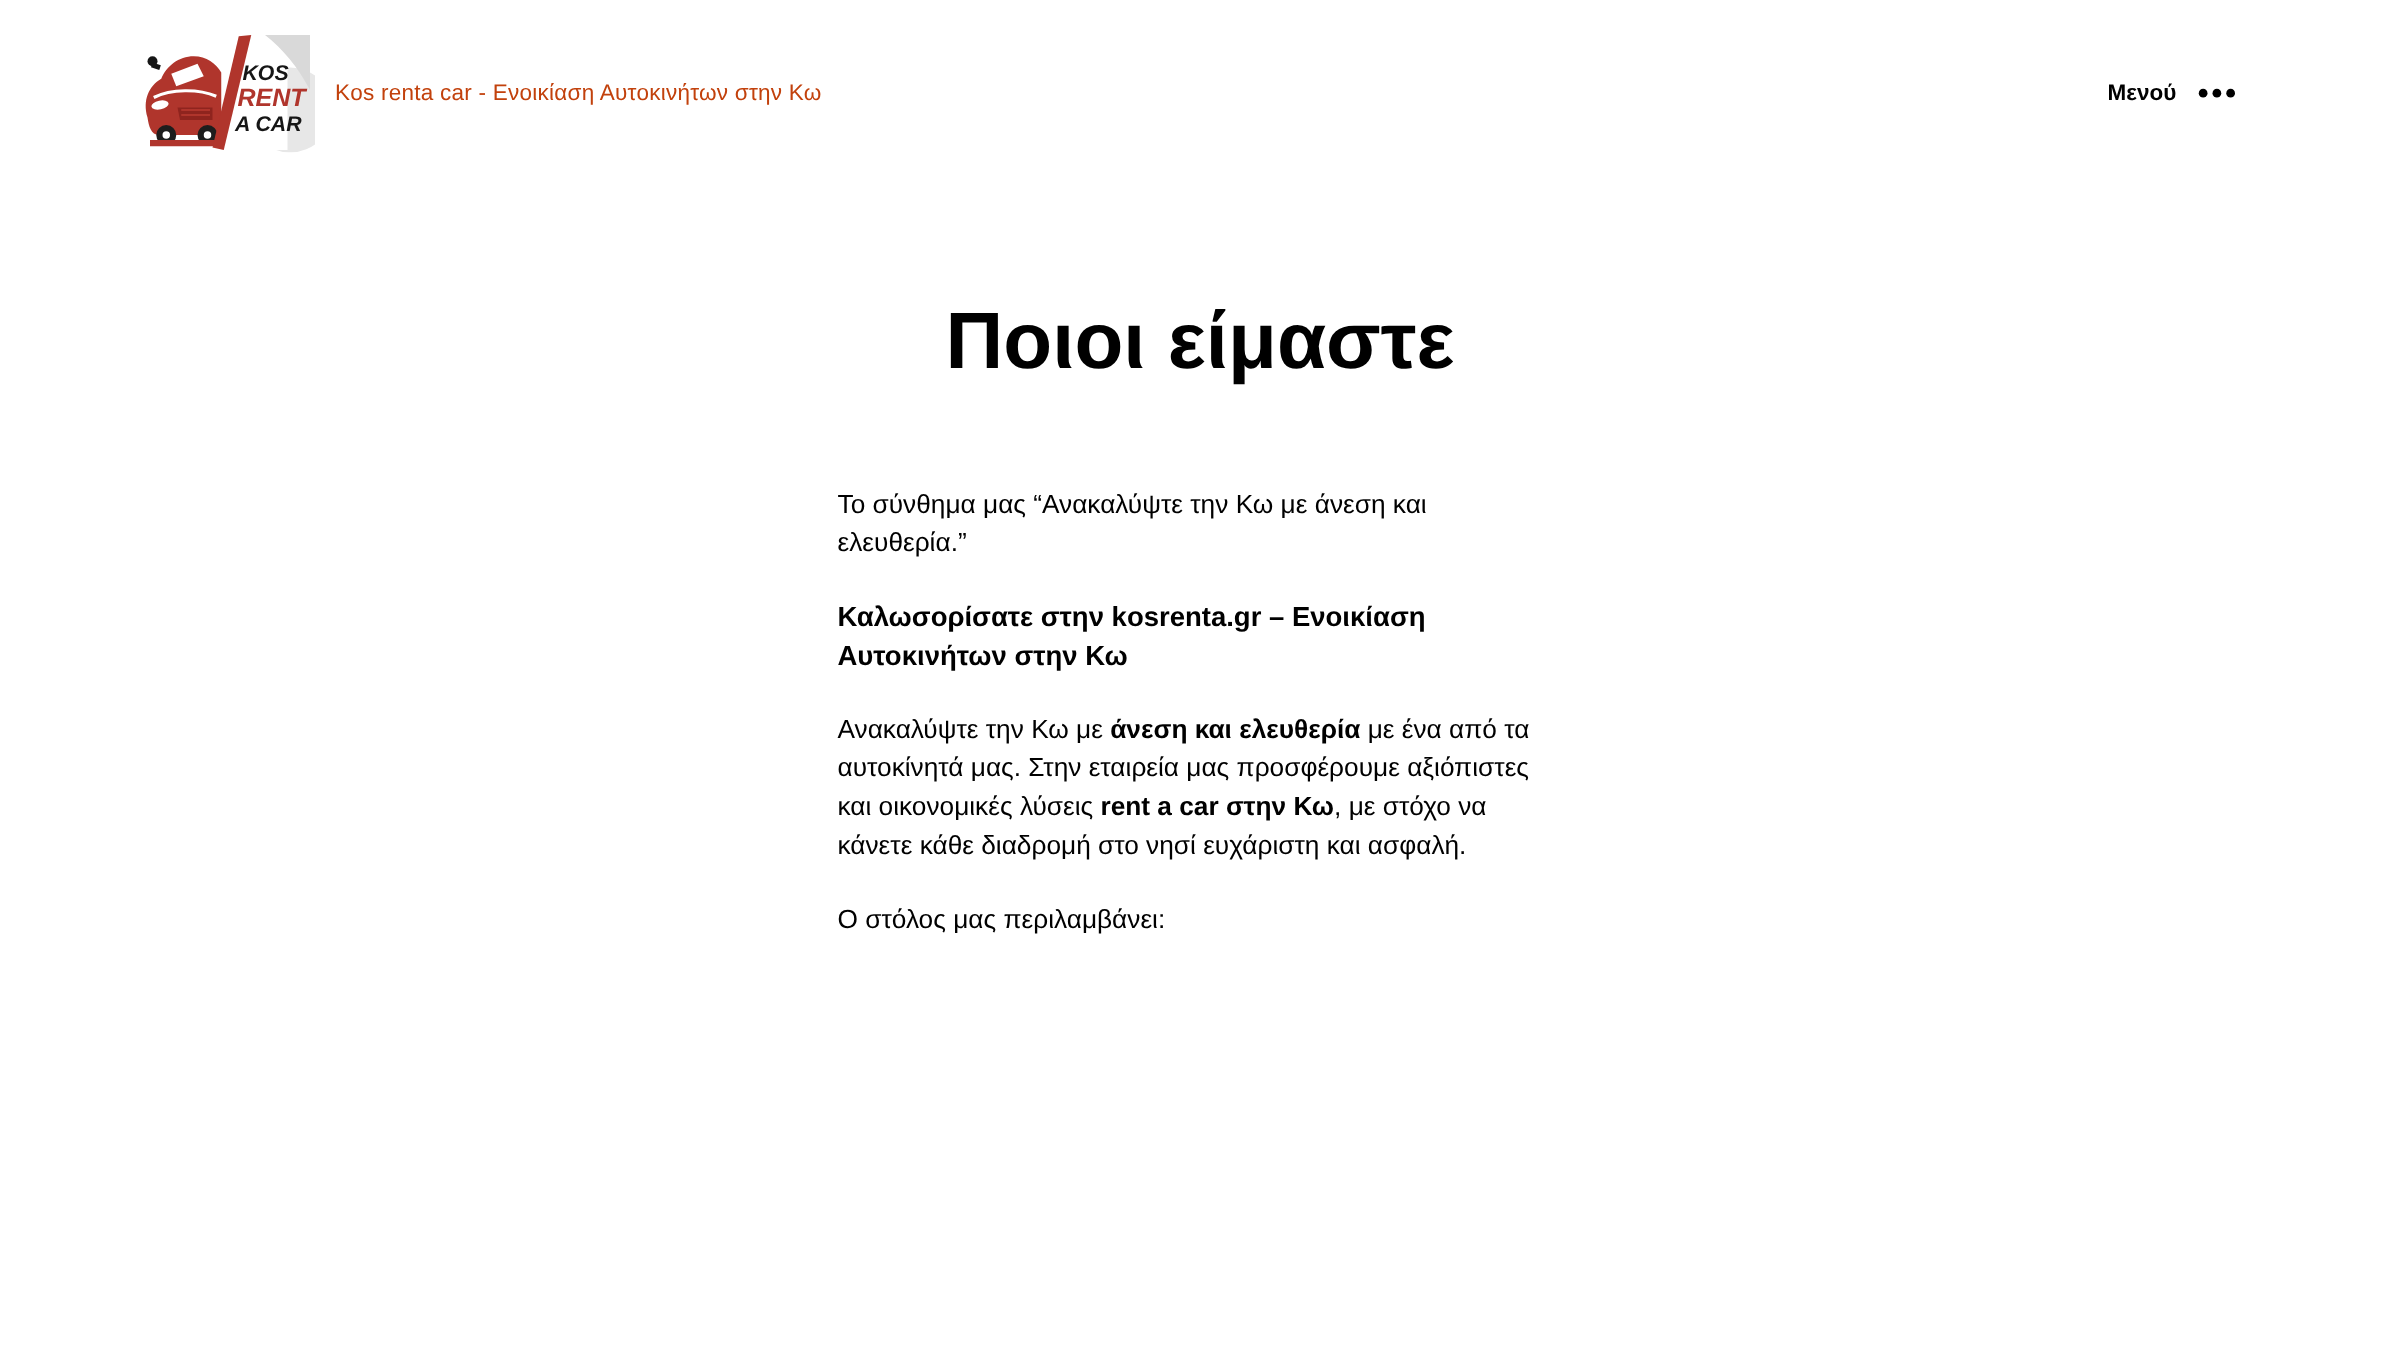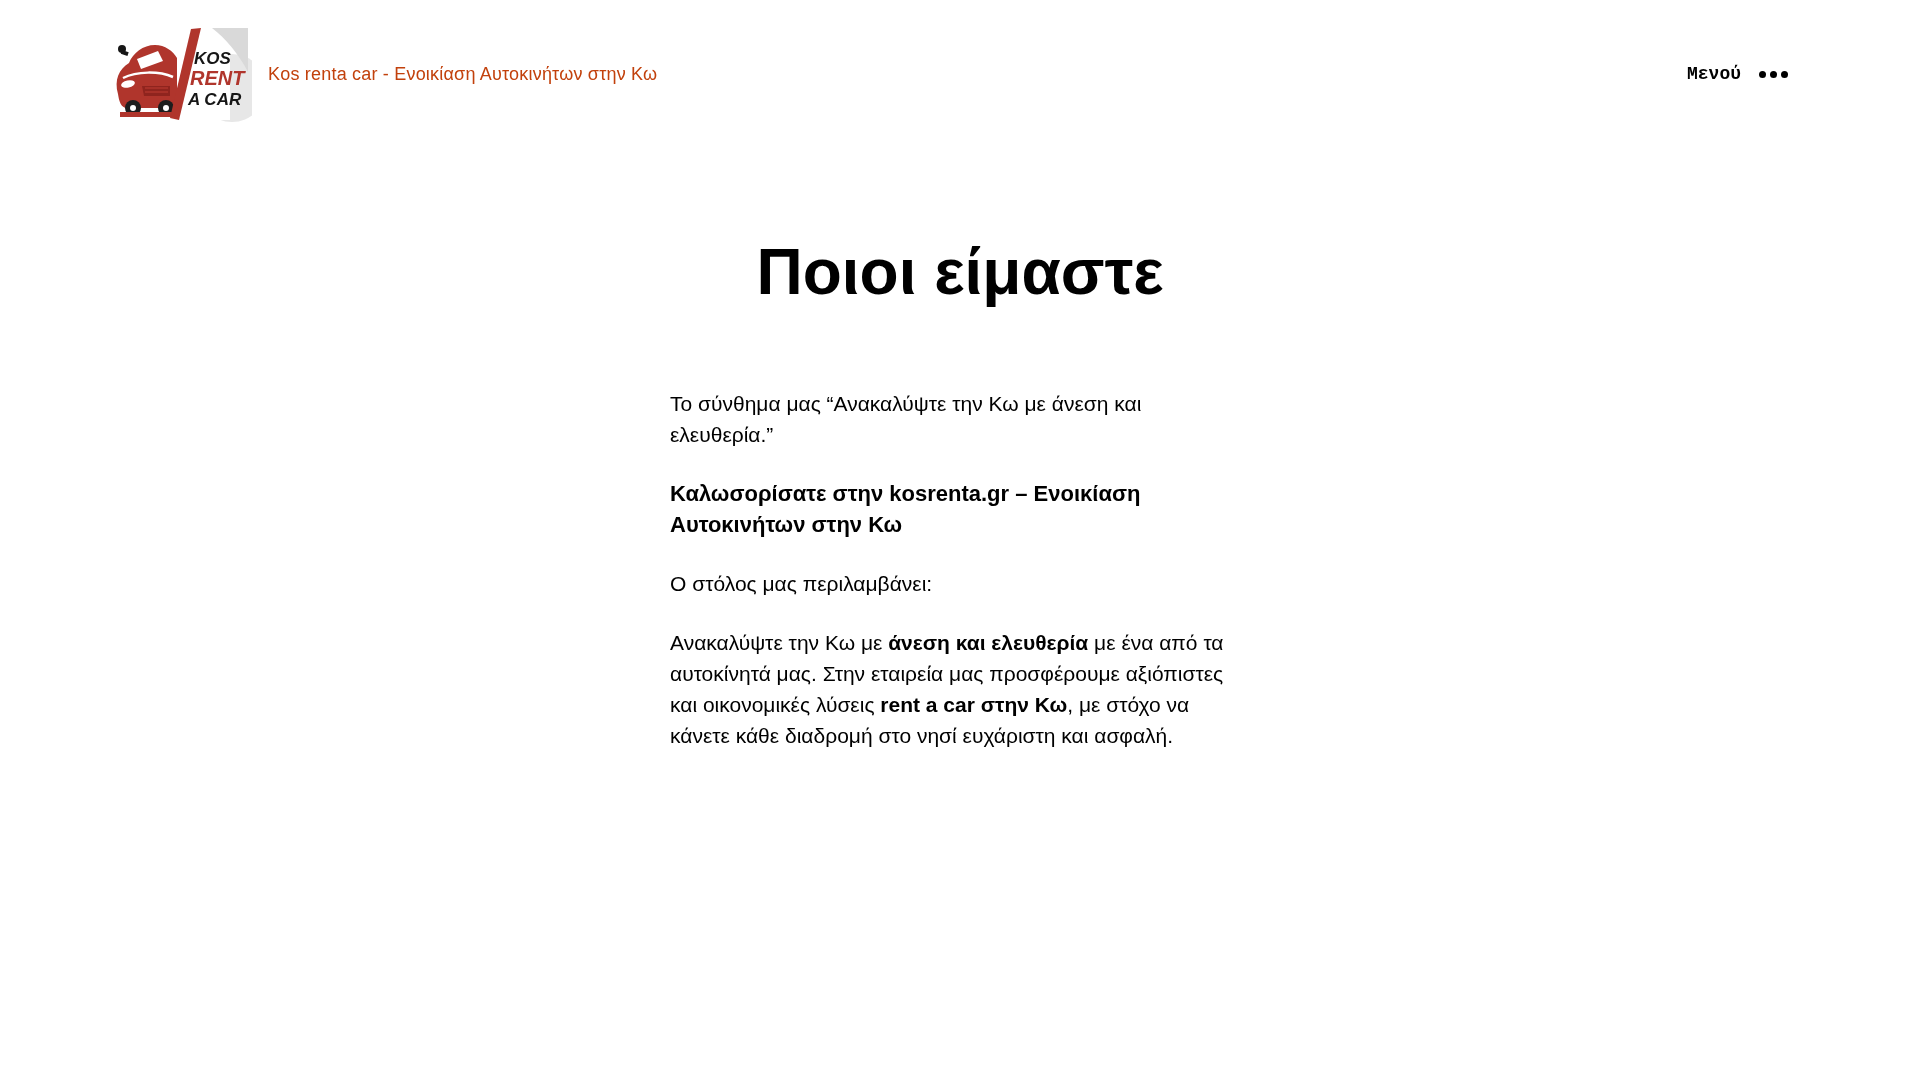--- a/index.html
+++ b/index.html
@@ -20,21 +20,21 @@
   .brand { display: flex; align-items: center; gap: 16px; }
   .logo-link { display: block; width: 140px; height: 96px; cursor: pointer; }
   .logo-link svg { display: block; width: 140px; height: 96px; }
   .site-desc {
     font-size: 18px; color: #c2410c; letter-spacing: 0.2px;
     cursor: pointer; text-decoration: none;
   }
   .menu-toggle {
     display: flex; align-items: center; gap: 18px;
     background: none; border: 0; padding: 0; cursor: pointer;
-    font-family: Liberation Mono, monospace;
+    font-family: Liberation Sans, sans-serif;
   }
   .menu-label { font-size: 18px; font-weight: 700; color: #000; }
   .dots { display: flex; align-items: center; gap: 4px; }
   .dots i { display: block; width: 7px; height: 7px; border-radius: 50%; background: #000; }
 
   
   .page-title {
     margin: 114px 0 0;
     text-align: center;
     font-size: 64px; font-weight: 700; line-height: 1.15;
@@ -99,16 +99,16 @@
         <i></i>
       </span>
   </button>
 </header>
 
 <main>
   <h1 class="page-title">Ποιοι είμαστε</h1>
   <div class="entry-content">
       <p class=""><span>Το σύνθημα μας “Ανακαλύψτε την Κω με άνεση και ελευθερία.”</span></p>
       <p class=" heading"><strong>Καλωσορίσατε στην kosrenta.gr – Ενοικίαση Αυτοκινήτων στην Κω</strong></p>
+      <p class=""><span>Ανακαλύψτε την Κω με </span><strong>άνεση και ελευθερία</strong><span> με ένα από τα αυτοκίνητά μας. Στην εταιρεία μας προσφέρουμε αξιόπιστες και οικονομικές λύσεις </span><strong>rent a car στην Κω</strong><span>, με στόχο να κάνετε κάθε διαδρομή στο νησί ευχάριστη και ασφαλή.</span></p>
       <p class=""><span>Ο στόλος μας περιλαμβάνει:</span></p>
-      <p class=""><span>Ανακαλύψτε την Κω με </span><strong>άνεση και ελευθερία</strong><span> με ένα από τα αυτοκίνητά μας. Στην εταιρεία μας προσφέρουμε αξιόπιστες και οικονομικές λύσεις </span><strong>rent a car στην Κω</strong><span>, με στόχο να κάνετε κάθε διαδρομή στο νησί ευχάριστη και ασφαλή.</span></p>
     </div>
 </main>
 
 </body></html>

